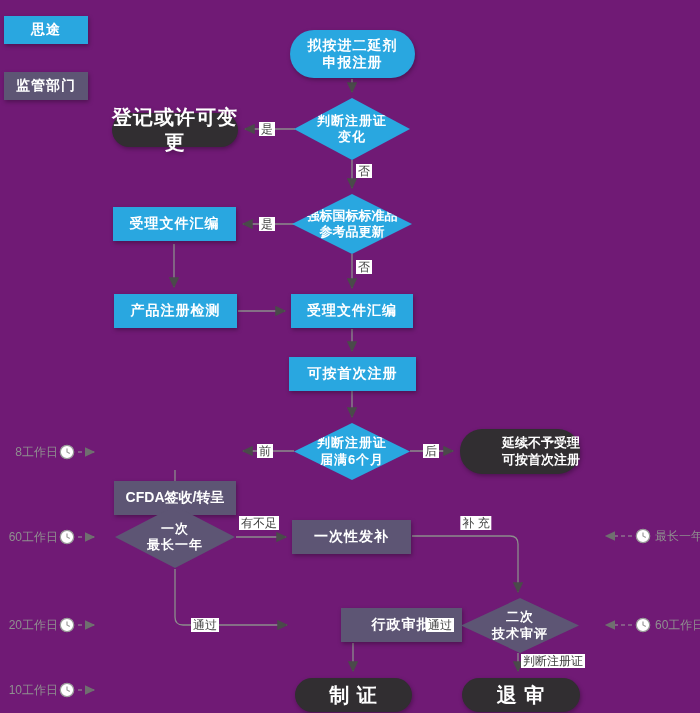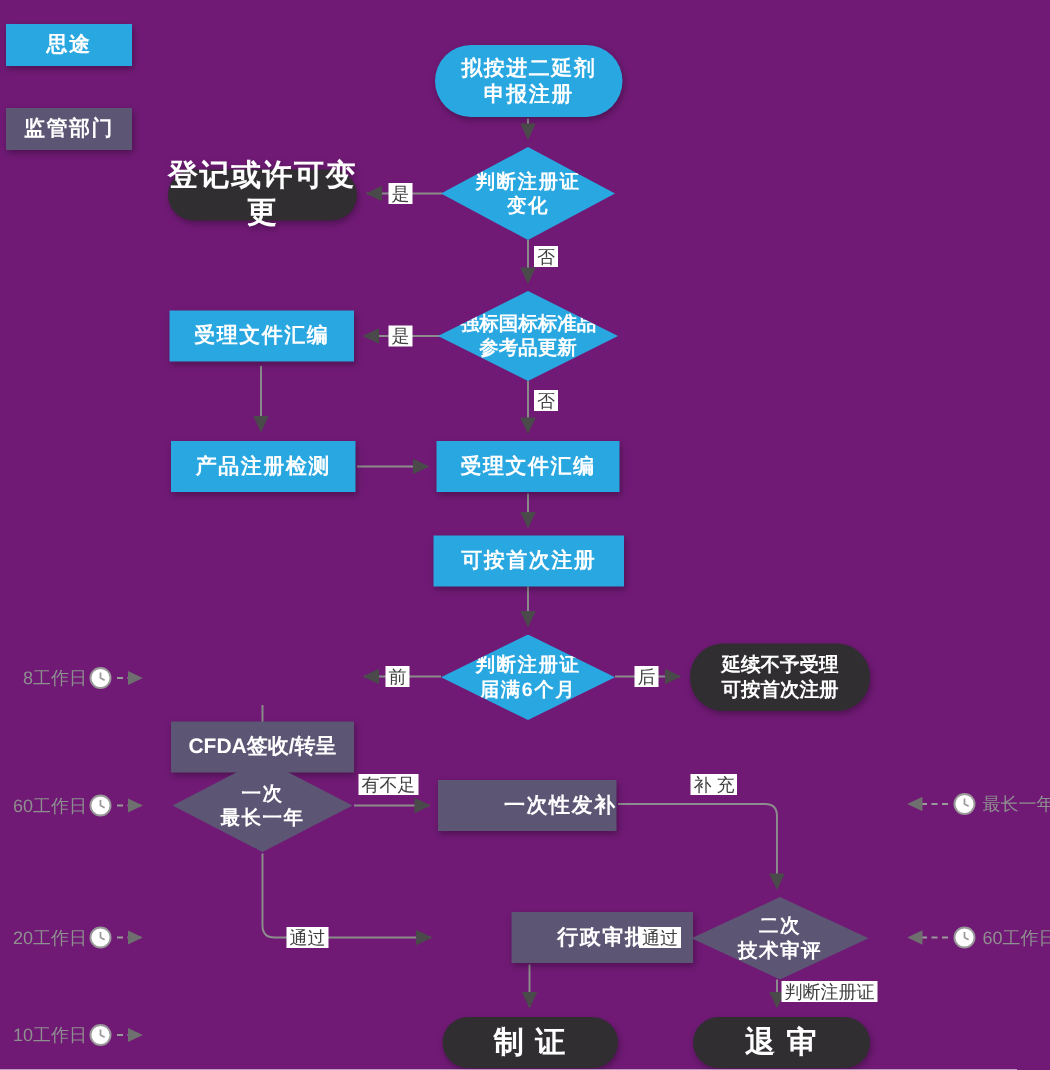--- a/index.html
+++ b/index.html
@@ -118,31 +118,31 @@
 
   <div class="node diamond-blue" style="left:294px;top:423px;width:116px;height:57px;">
     <span class="nt">判断注册证
 届满6个月</span>
   </div>
 
   <div class="node rect-purple" style="left:114px;top:435px;width:122px;height:34px;margin-top:46px;">
     <span class="nt" style="letter-spacing:0;">CFDA签收/转呈</span>
   </div>
 
-  <div class="node stadium-dark" style="left:460px;top:429px;width:120px;height:45px;border-radius:22px;font-size:13px;">
+  <div class="node stadium-dark" style="left:460px;top:429px;width:120px;height:45px;border-radius:22px;font-size:13px;justify-content:flex-end;">
     <span class="nt" style="letter-spacing:0;">延续不予受理
 可按首次注册</span>
   </div>
 
   <div class="node diamond-purple" style="left:115px;top:506px;width:120px;height:62px;">
     <span class="nt">一次
 最长一年</span>
   </div>
 
-  <div class="node rect-purple" style="left:292px;top:520px;width:119px;height:34px;justify-content:flex-end;">
+  <div class="node rect-purple" style="left:292px;top:520px;width:119px;height:34px;">
     <span class="nt">一次性发补</span>
   </div>
 
   <div class="node rect-purple" style="left:293px;top:608px;width:121px;height:34px;margin-left:48px;">
     <span class="nt">行政审批</span>
   </div>
 
   <div class="node diamond-purple" style="left:461px;top:598px;width:118px;height:55px;">
     <span class="nt">二次
 技术审评</span>

